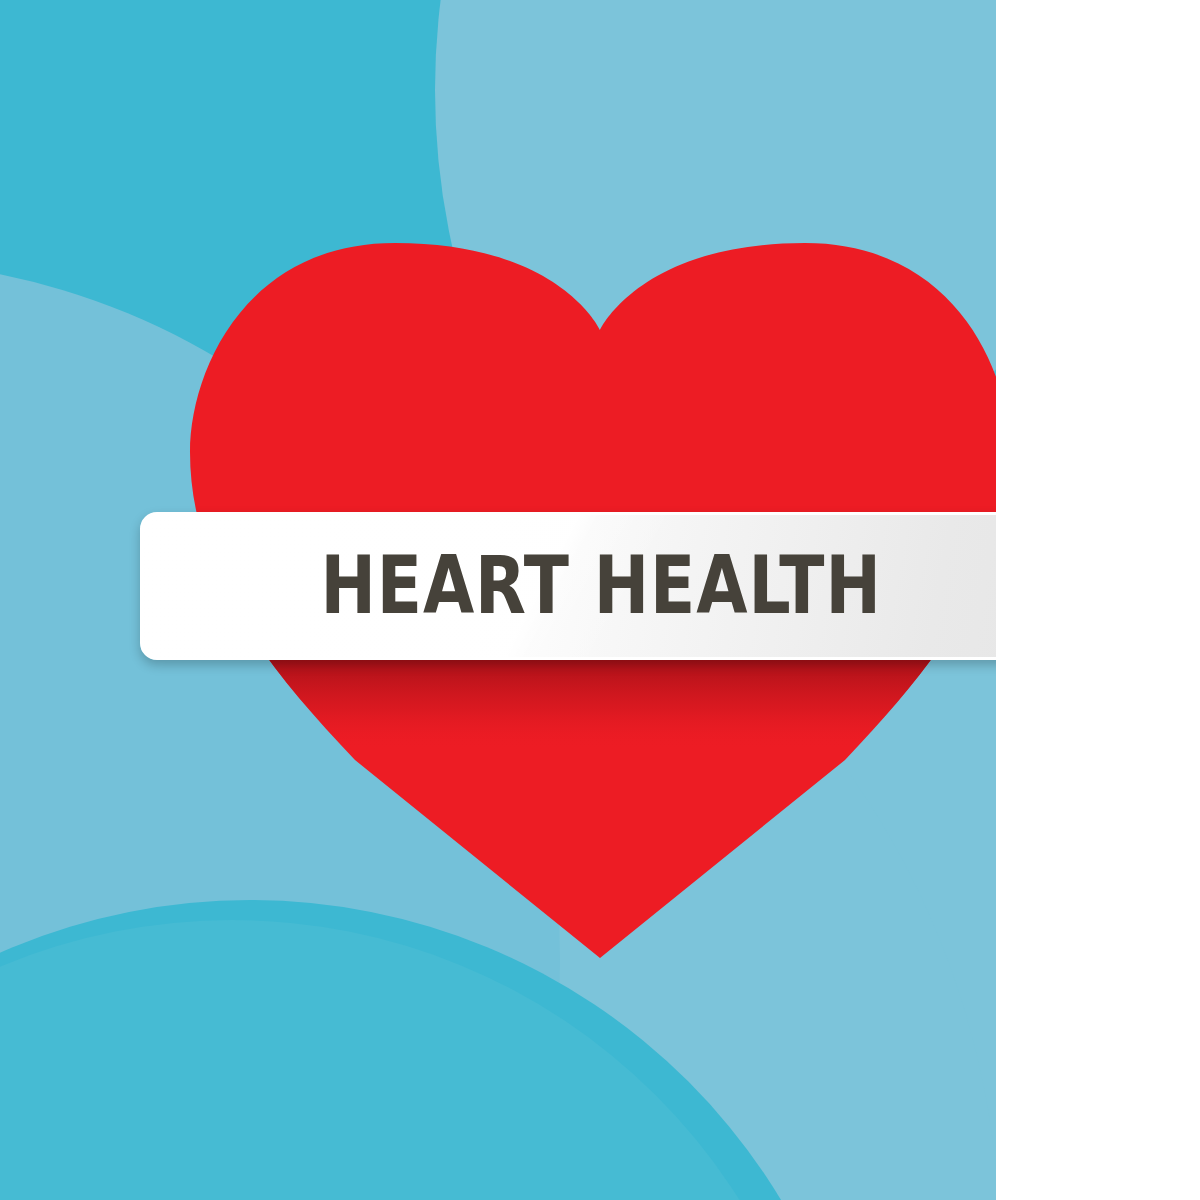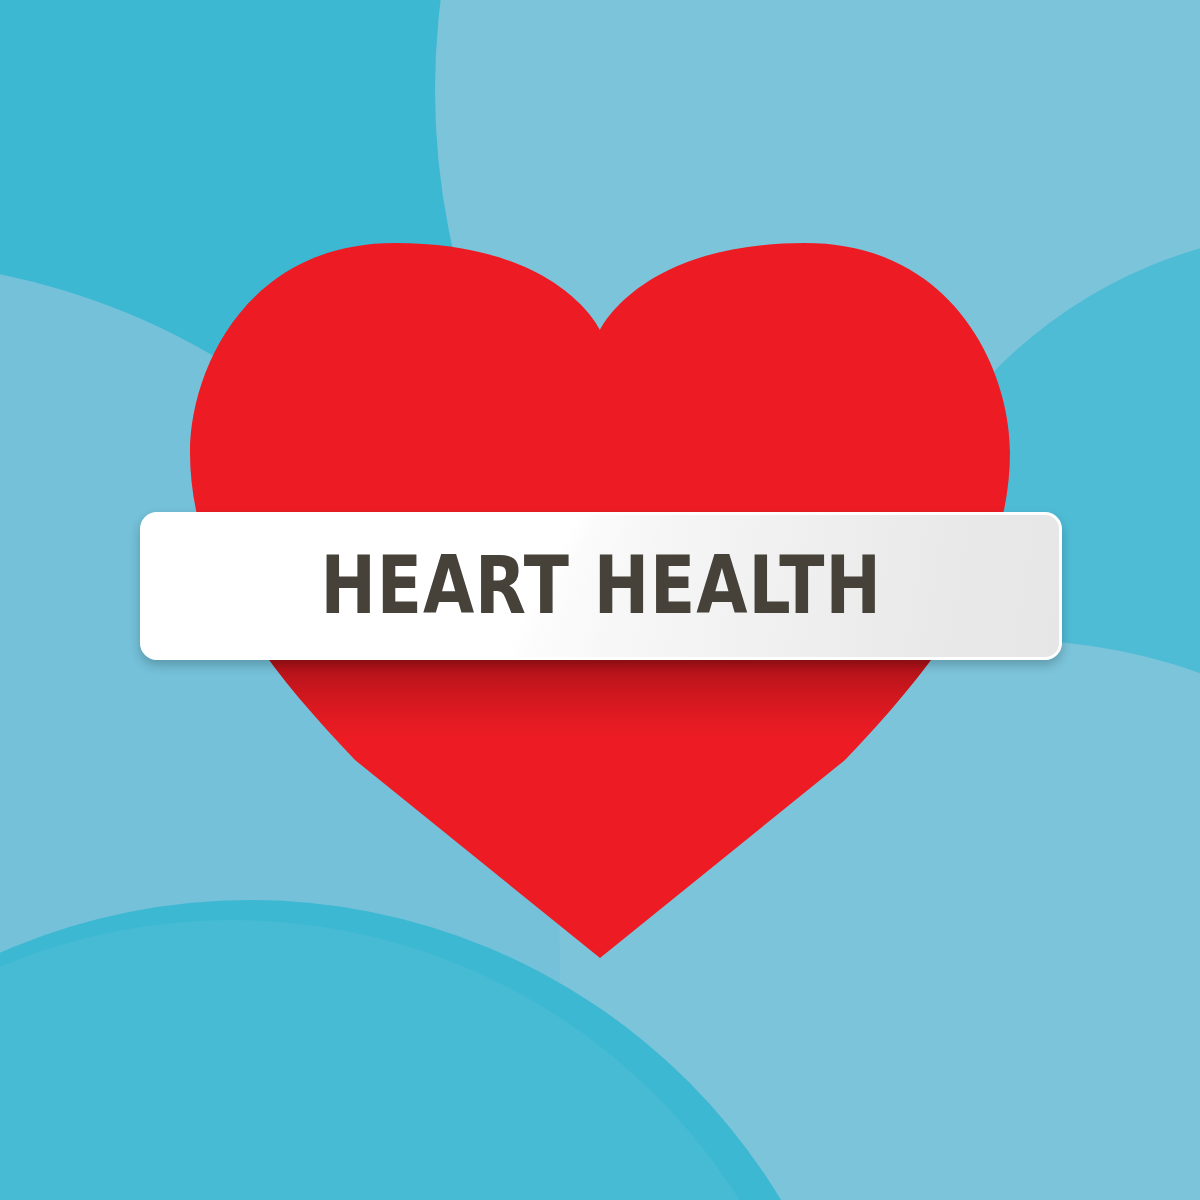--- a/index.html
+++ b/index.html
@@ -7,21 +7,21 @@
     margin: 0;
     padding: 0;
     background: #ffffff;
   }
   body {
     font-family: "Liberation Sans", sans-serif;
   }
 
   #poster {
     position: relative;
-    width: 1200px;
+    width: 996px;
     height: 1200px;
     overflow: hidden;
     background: #3b82f6;
   }
 
   
   #bg-layer {
     position: absolute;
     inset: 0;
     width: 1200px;

